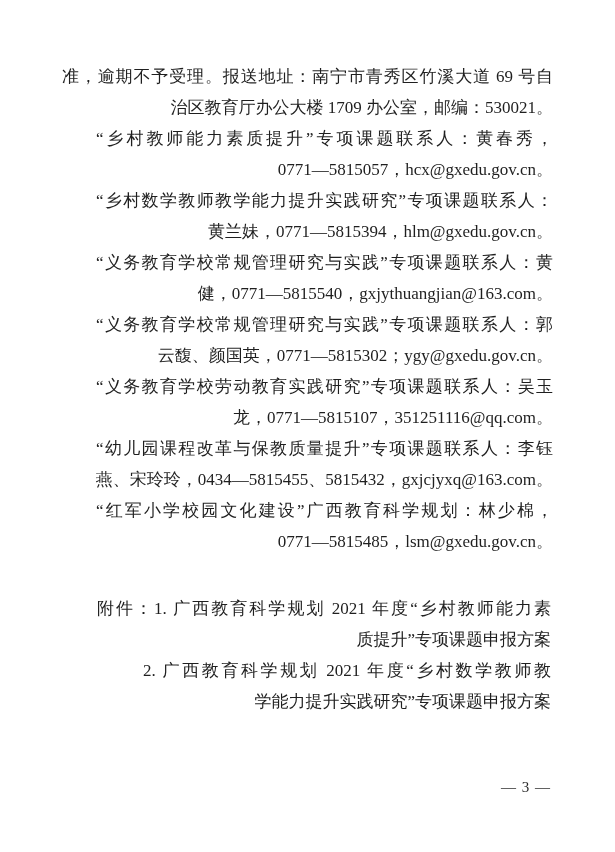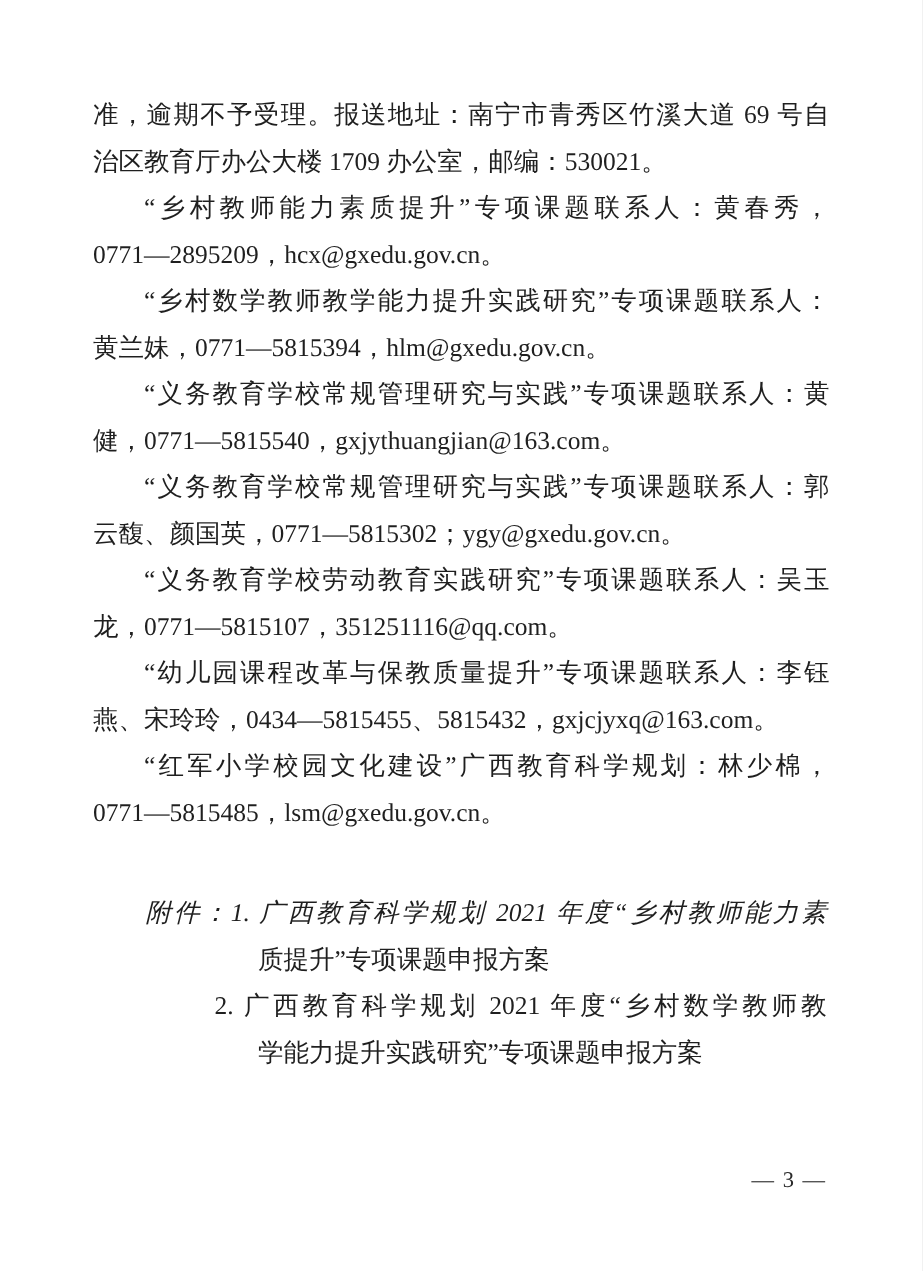--- a/index.html
+++ b/index.html
@@ -26,54 +26,55 @@
   .attachment {
     position: absolute;
     left: 62px;
     right: 64px;
     top: 593px;
   }
   .line {
     font-size: 17px;
     line-height: 31px;
     white-space: normal;
+    text-align: right;
   }
   
   .line.full,
   .line.full-indent,
   .line.att-start,
   .line.att-item {
     text-align: justify;
     text-align-last: justify;
   }
   .line.full-indent {
     text-indent: 34px; 
   }
-  .line.att-start { margin-left: 35px; font-style: italic; }
+  .line.att-start { margin-left: 35px; }
   .line.att-item  { margin-left: 81px; }
   .line.att-wrap  { margin-left: 110px; font-family: Liberation Serif, serif; }
   .page-number {
     position: absolute;
     right: 64px;
     top: 772px;
     font-size: 15px;
     line-height: 31px;
     letter-spacing: 1px;
     color: #2a2a2a;
   }
 </style>
 </head>
 <body>
 
 <div class="page">
   <div class="body-text">
       <div class="line full">准，逾期不予受理。报送地址：南宁市青秀区竹溪大道 69 号自</div>
       <div class="line cont">治区教育厅办公大楼 1709 办公室，邮编：530021。</div>
       <div class="line full-indent">“乡村教师能力素质提升”专项课题联系人：黄春秀，</div>
-      <div class="line cont">0771—2895209，hcx@gxedu.gov.cn。</div>
+      <div class="line cont">0771—5815057，hcx@gxedu.gov.cn。</div>
       <div class="line full-indent">“乡村数学教师教学能力提升实践研究”专项课题联系人：</div>
       <div class="line cont">黄兰妹，0771—5815394，hlm@gxedu.gov.cn。</div>
       <div class="line full-indent">“义务教育学校常规管理研究与实践”专项课题联系人：黄</div>
       <div class="line cont">健，0771—5815540，gxjythuangjian@163.com。</div>
       <div class="line full-indent">“义务教育学校常规管理研究与实践”专项课题联系人：郭</div>
       <div class="line cont">云馥、颜国英，0771—5815302；ygy@gxedu.gov.cn。</div>
       <div class="line full-indent">“义务教育学校劳动教育实践研究”专项课题联系人：吴玉</div>
       <div class="line cont">龙，0771—5815107，351251116@qq.com。</div>
       <div class="line full-indent">“幼儿园课程改革与保教质量提升”专项课题联系人：李钰</div>
       <div class="line cont">燕、宋玲玲，0434—5815455、5815432，gxjcjyxq@163.com。</div>

